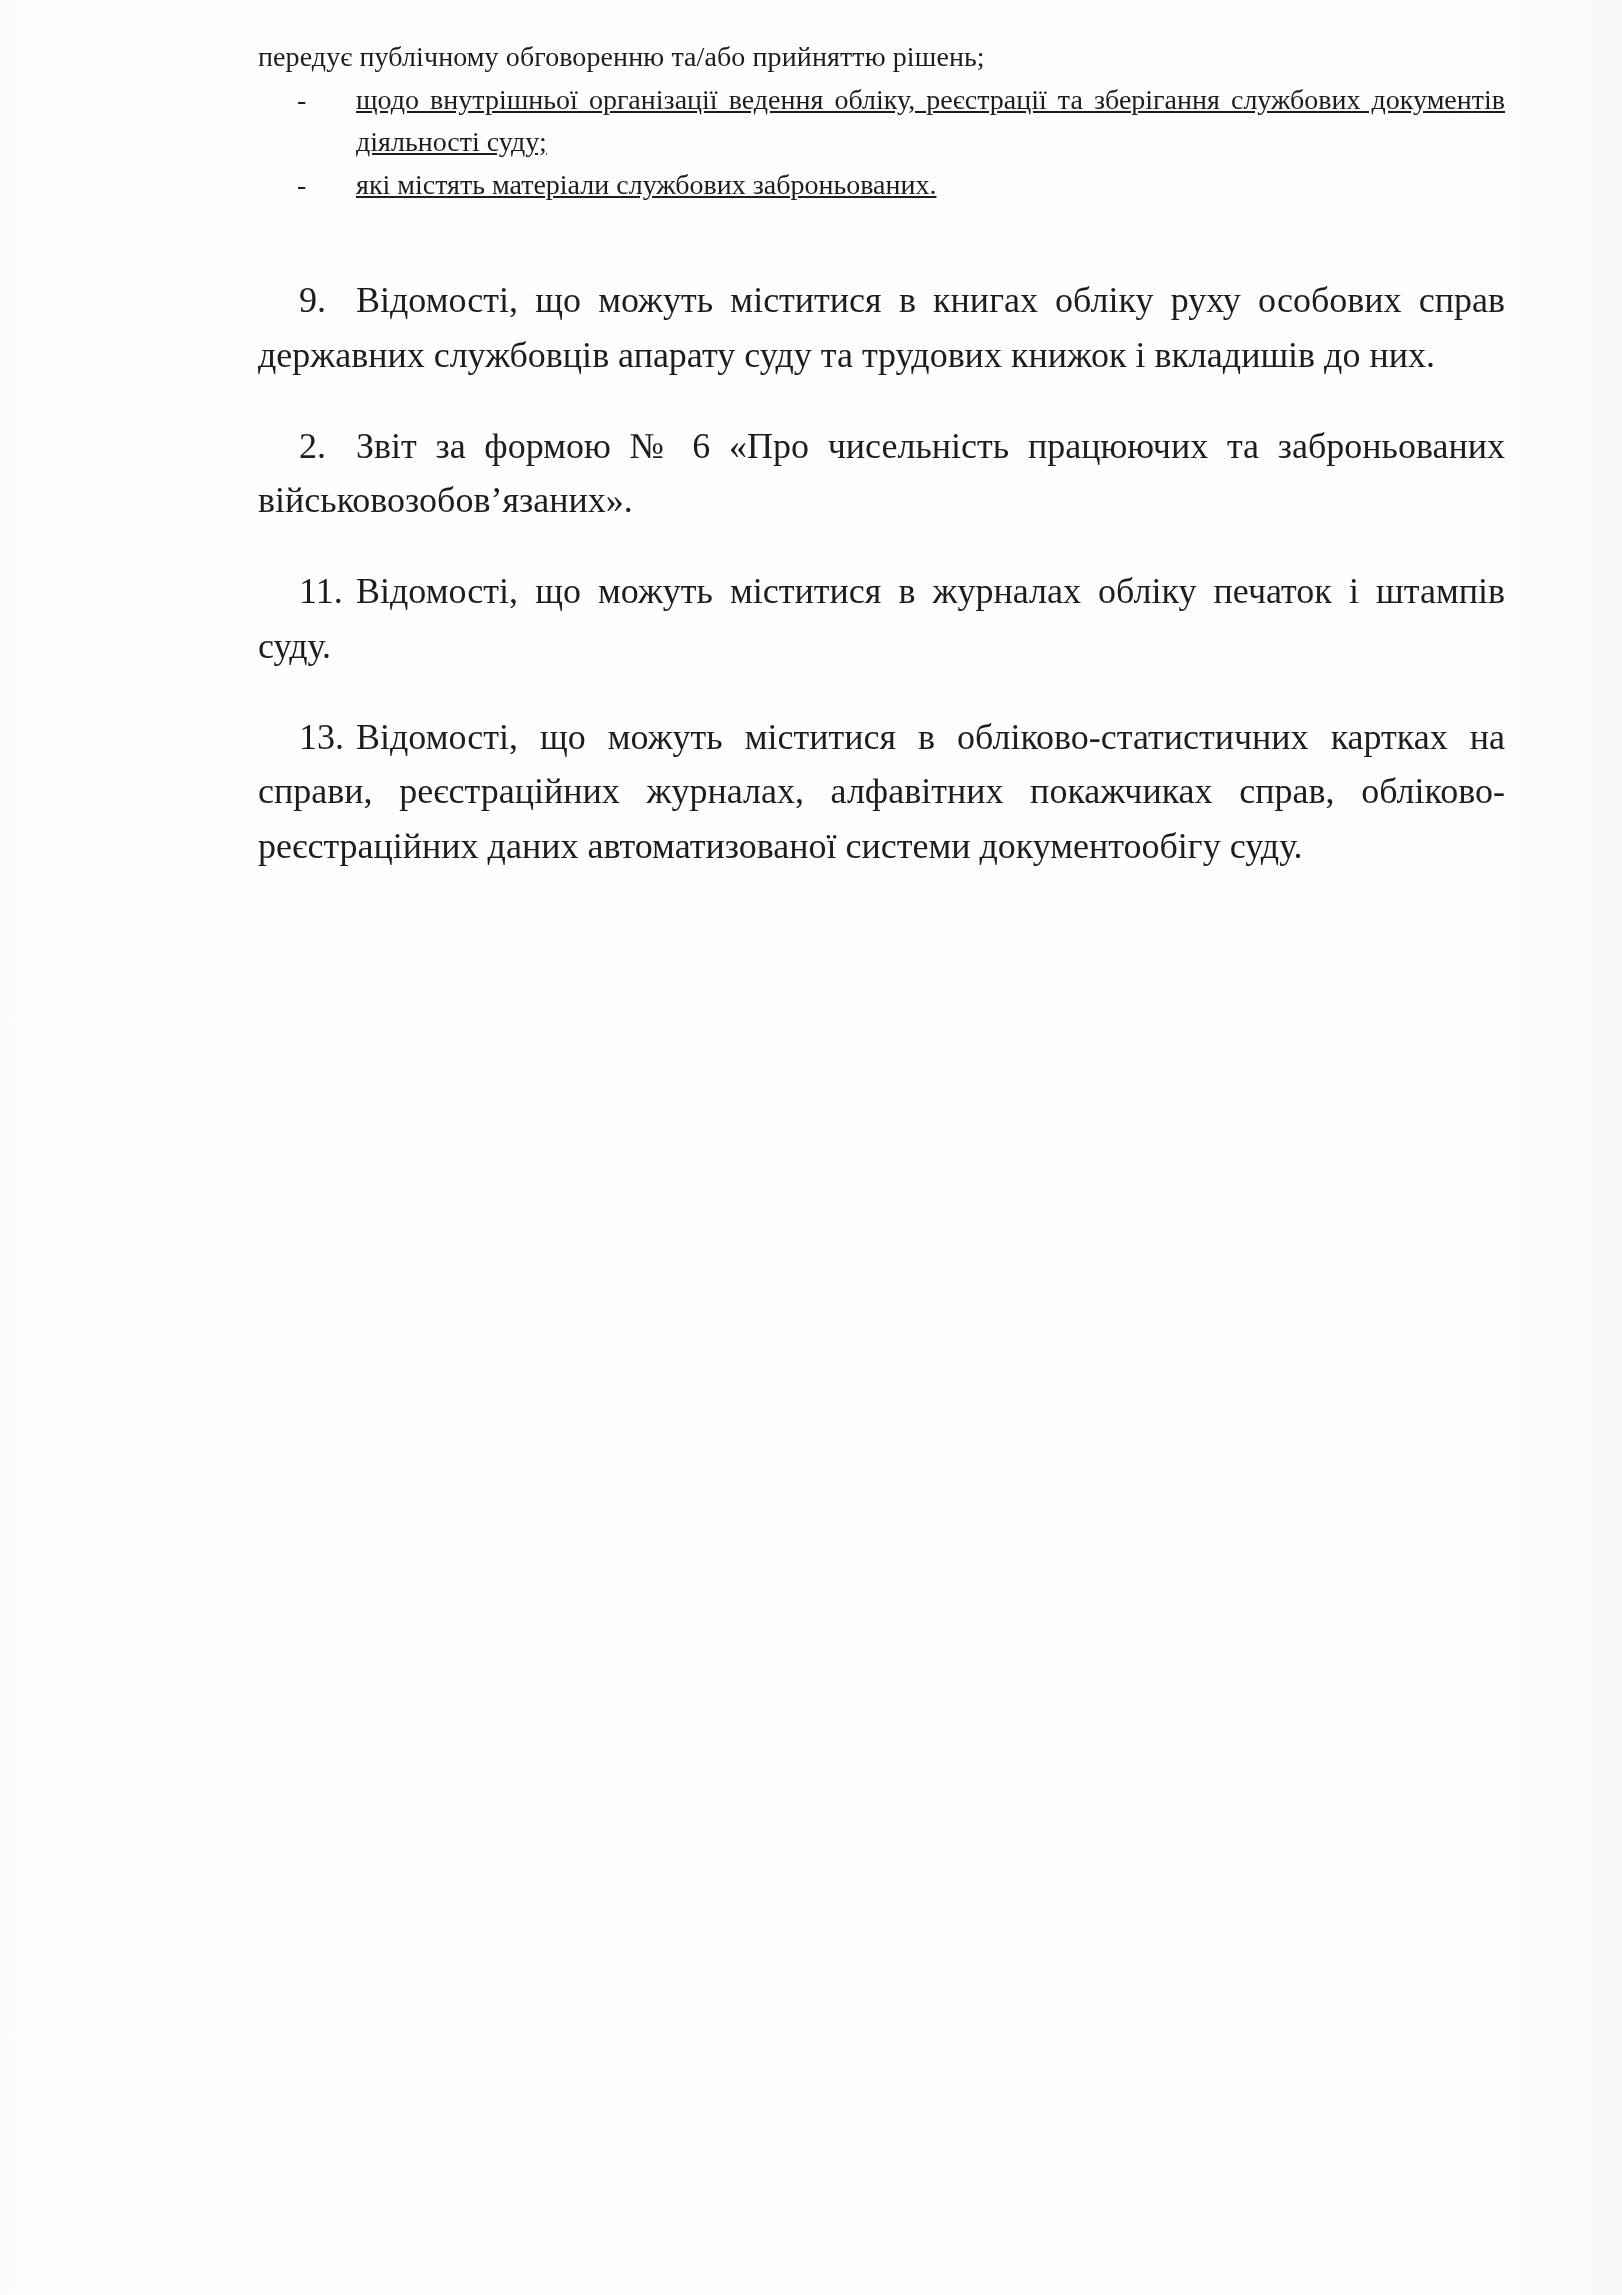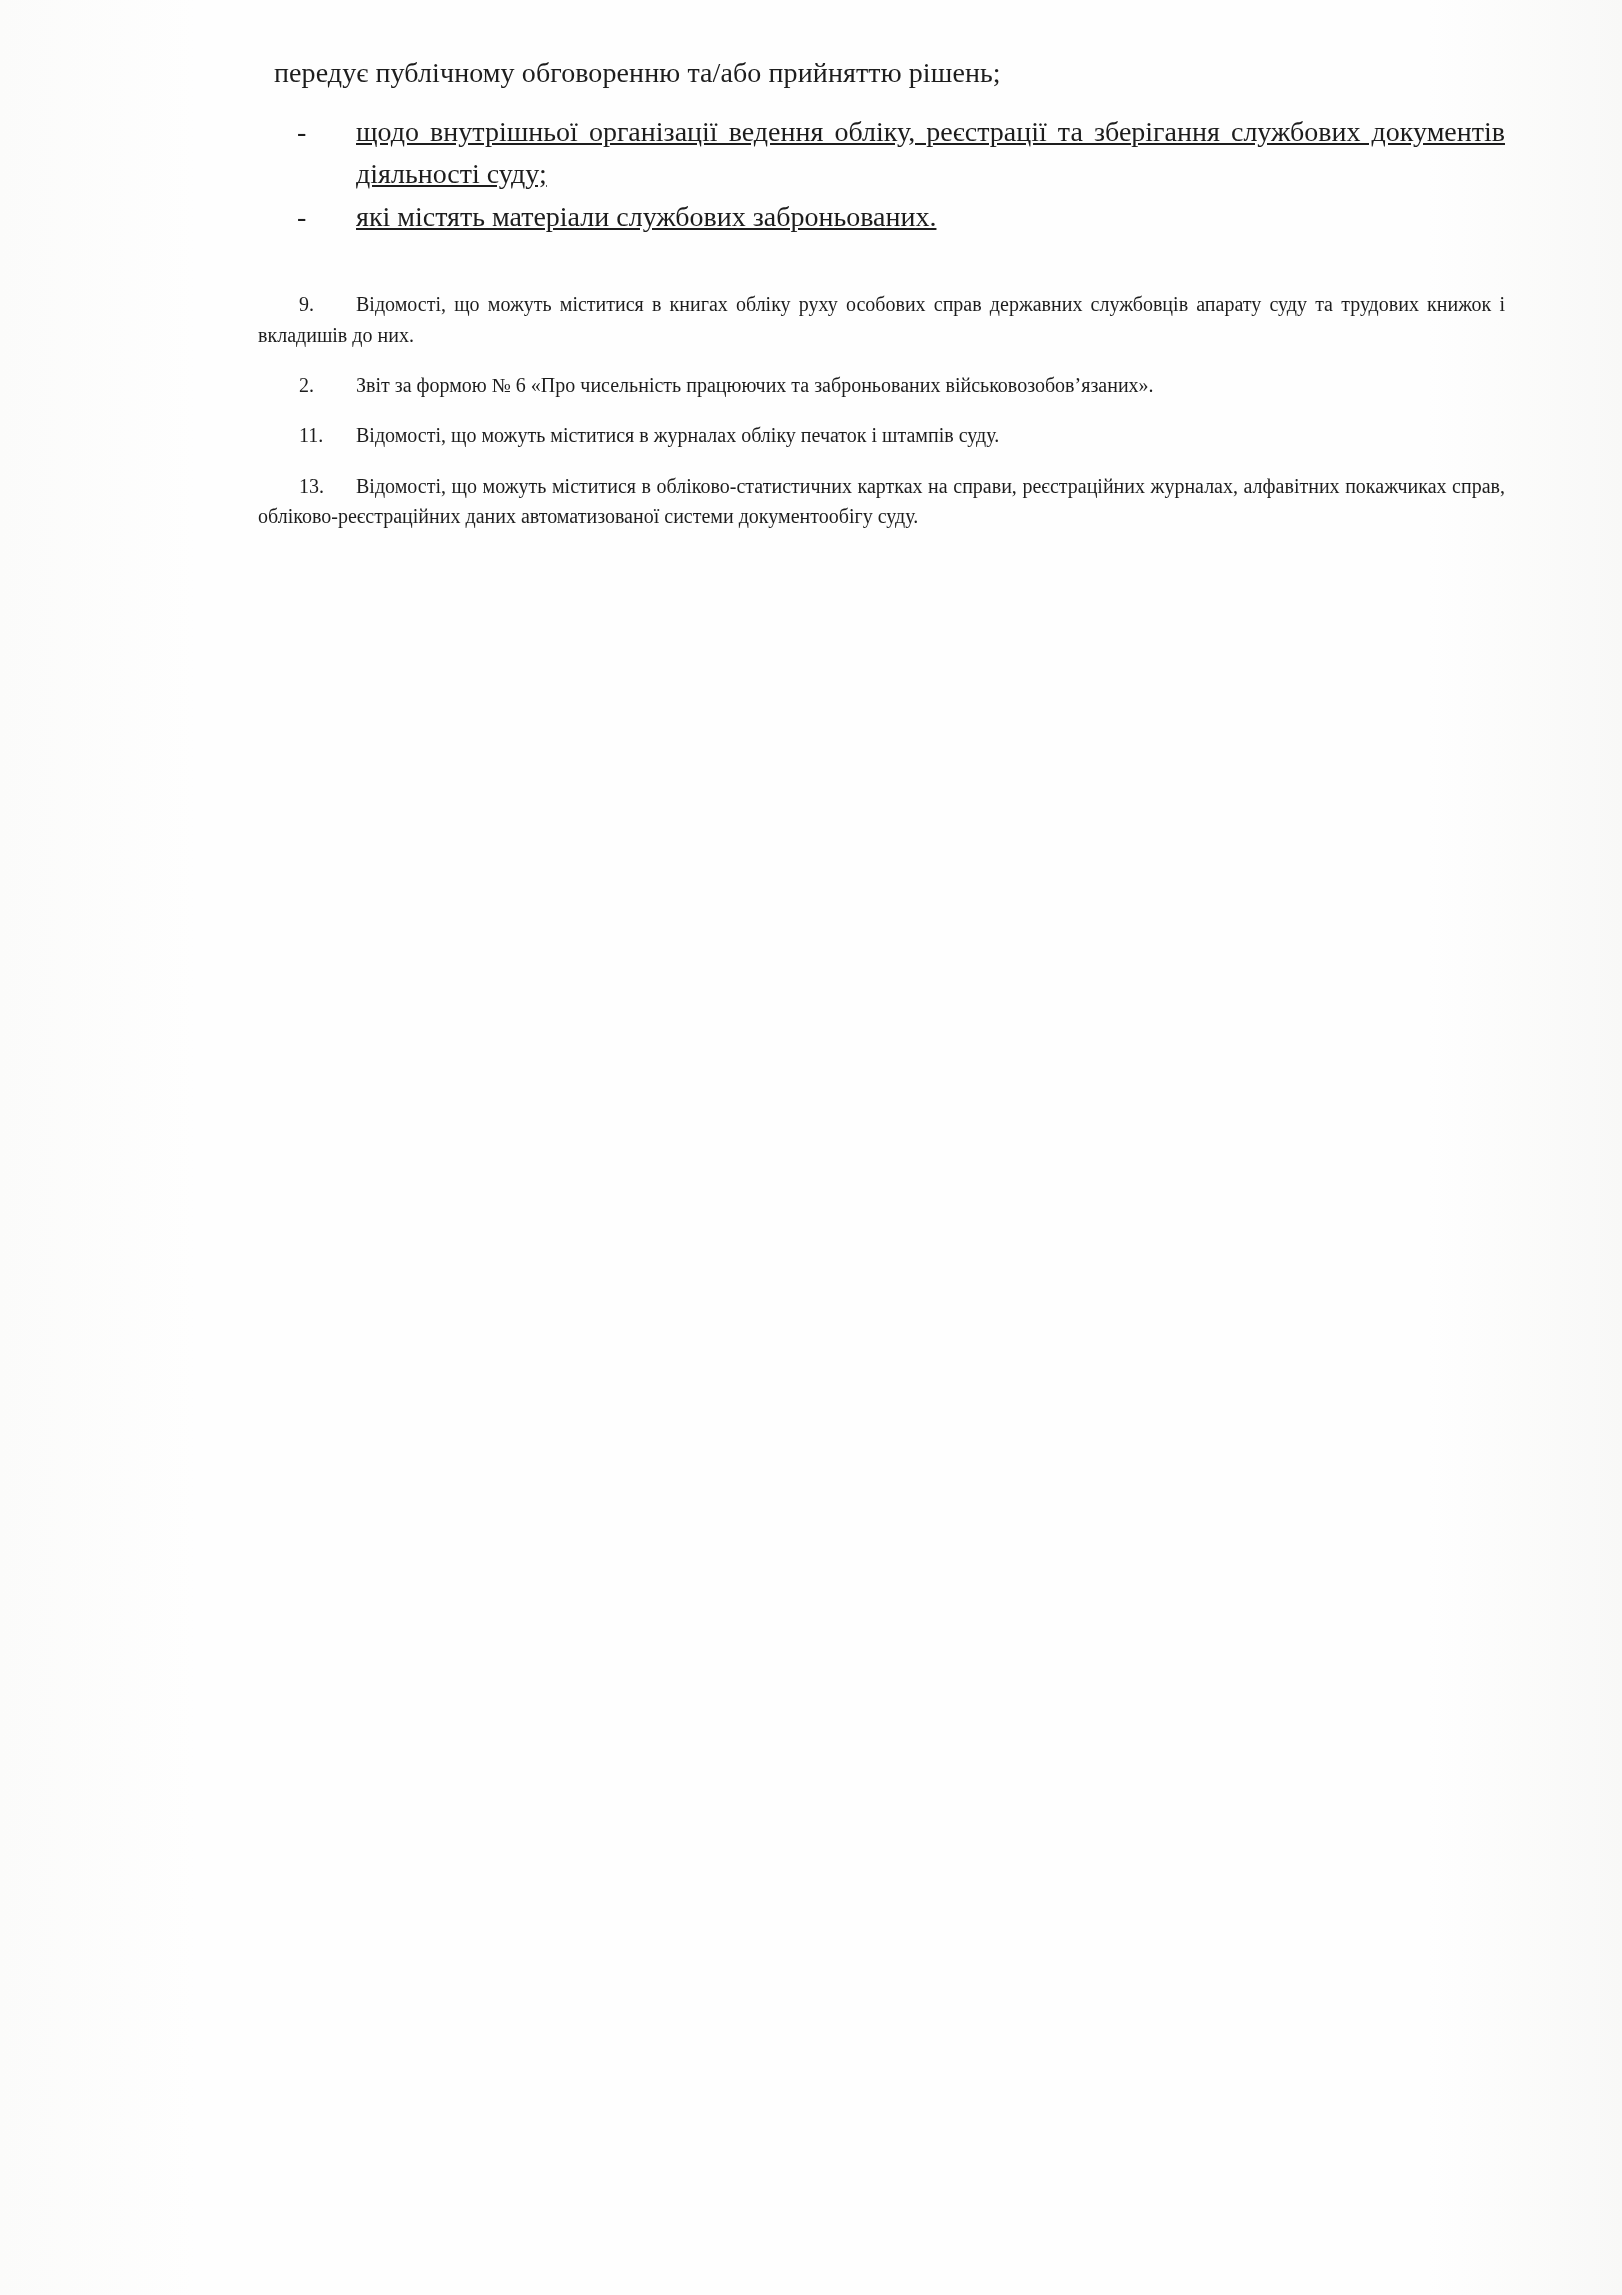--- a/index.html
+++ b/index.html
@@ -29,21 +29,21 @@
     left: 258px;
     top: 36px;
     width: 1247px;
   }
 
   .para {
     font-size: 28px;
     line-height: 1.52;
     text-align: justify;
     text-justify: inter-word;
-    margin: 16px;
+    margin: 0;
     letter-spacing: 0.1px;
   }
 
   
   .dash-row {
     display: flex;
     align-items: flex-start;
     font-size: 28px;
     line-height: 1.52;
   }
@@ -58,21 +58,21 @@
     text-align: justify;
     text-justify: inter-word;
     text-decoration: underline;
   }
   .dash-text.nojust {
     text-align: left;
   }
 
   
   .num-item {
-    font-size: 20px;
+    font-size: 36px;
     line-height: 1.52;
     text-align: justify;
     text-justify: inter-word;
   }
   .num-lead {
     display: inline-block;
     width: 98px;
     text-indent: 0;
   }
   .num-lead .n {

